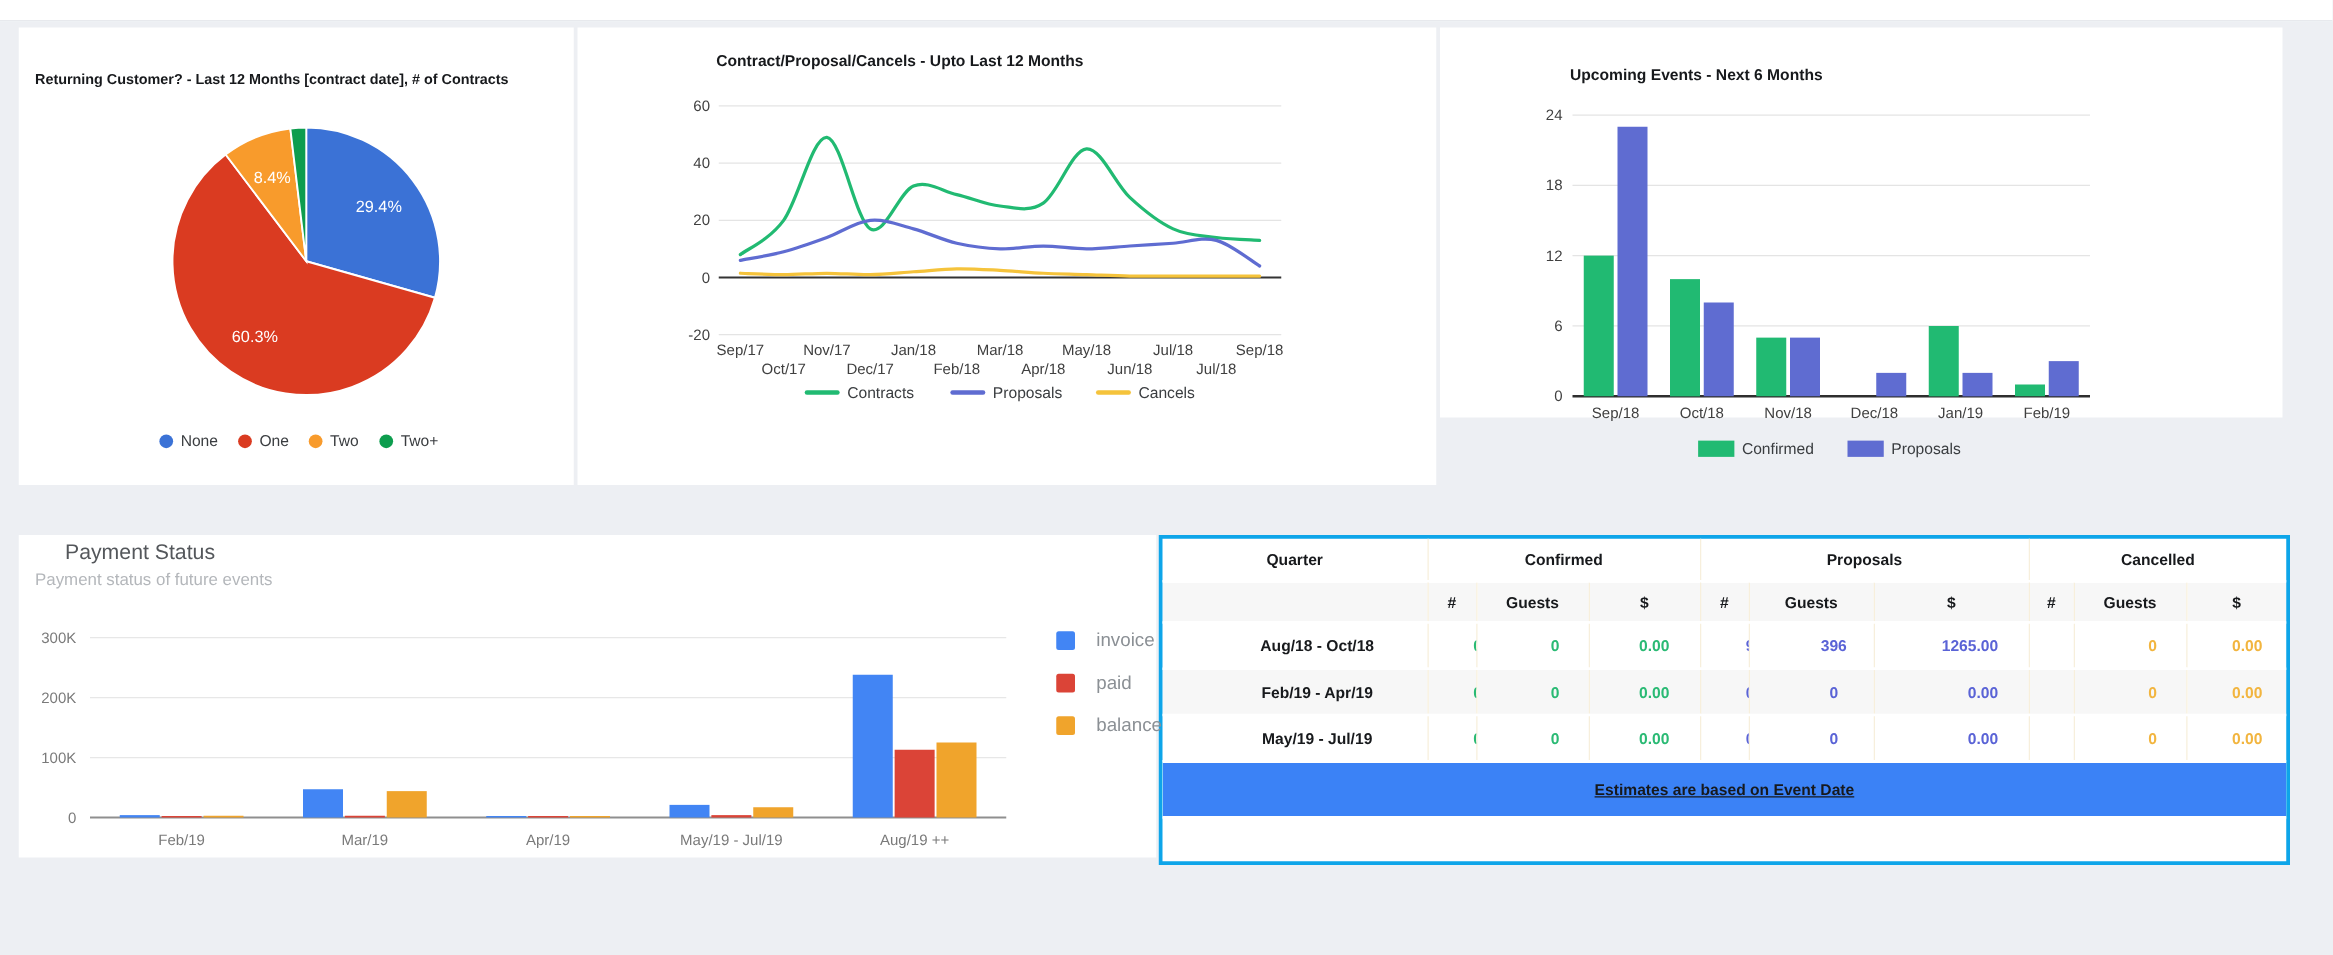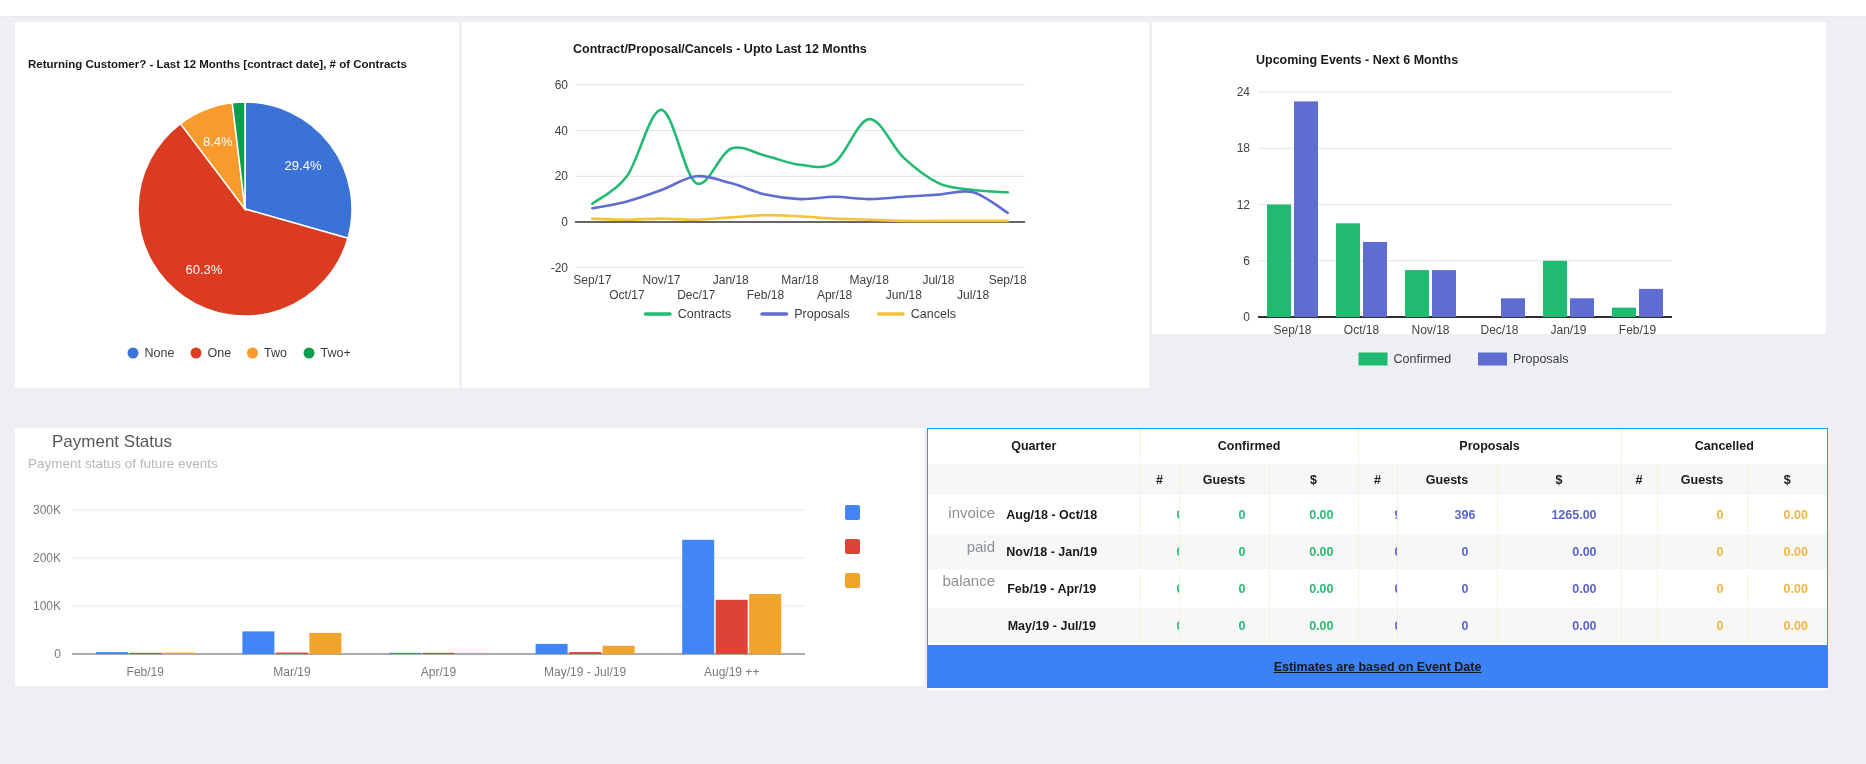--- a/index.html
+++ b/index.html
@@ -5,30 +5,30 @@
   html,body{margin:0;padding:0;}
   body{position:relative;width:1866px;height:764px;background:#edeff3;
        font-family:"Liberation Sans",sans-serif;overflow:hidden;}
   .topbar{position:absolute;left:0;top:0;width:100%;height:17px;background:#ffffff;
           border-bottom:1px solid #e7e9ed;box-sizing:border-box;}
   .card{position:absolute;background:#ffffff;}
   #card-pie{left:15px;top:22px;width:444px;height:366px;}
   #card-line{left:462px;top:22px;width:687px;height:366px;}
   #card-events{left:1152px;top:22px;width:674px;height:312px;}
   #card-payment{left:15px;top:428px;width:910px;height:258px;z-index:2;overflow:visible;}
-  #card-table{left:927px;top:428px;width:899px;height:258px;border:1px solid #0ea5e9;z-index:1;}
+  #card-table{left:927px;top:428px;width:899px;height:258px;border:3px solid #0ea5e9;z-index:1;}
   .ctitle{position:absolute;margin:0;font-weight:bold;color:#17191c;white-space:nowrap;}
   #pie-title{left:13px;top:36px;font-size:11.5px;}
   #line-title{left:111px;top:20px;font-size:12.5px;}
   #events-title{left:104px;top:31px;font-size:12.5px;}
   .pay-title{position:absolute;left:13px;top:4px;font-size:17px;color:#54575b;margin-left:24px;}
   .pay-sub{position:absolute;left:13px;top:28px;font-size:13.5px;color:#b4b7bb;}
   svg.chart{position:absolute;left:0;top:0;font-family:"Liberation Sans",sans-serif;overflow:visible;}
   #payment-legend{position:absolute;left:830px;top:76px;width:150px;}
-  .pl-item{display:flex;align-items:center;margin-bottom:17px;justify-content:space-between;}
+  .pl-item{display:flex;align-items:center;margin-bottom:17px;}
   .pl-swatch{width:15px;height:15px;border-radius:2px;flex:0 0 15px;}
   .pl-label{margin-left:17px;font-size:15px;color:#8b9095;}
   table{border-collapse:collapse;table-layout:fixed;width:899px;font-size:12.5px;}
   th,td{font-weight:bold;color:#17191c;border-right:1px solid #f7efdc;
         border-bottom:2px solid #ffffff;overflow:hidden;white-space:nowrap;padding:0;}
   th:last-child,td:last-child{border-right:none;}
   thead tr.gh th{height:33px;text-align:center;background:#ffffff;}
   thead tr.sh th{height:31px;text-align:center;background:#f7f7f7;}
   tbody td{height:35px;text-align:center;padding-left:36px;}
   tbody tr:nth-child(even) td{background:#f7f7f7;}
@@ -247,32 +247,20 @@
             <td class="c-conf">0</td>
             <td class="c-conf money">0.00</td>
             <td class="c-prop">9</td>
             <td class="c-prop">396</td>
             <td class="c-prop money">1265.00</td>
             <td class="c-canc">0</td>
             <td class="c-canc">0</td>
             <td class="c-canc money">0.00</td>
           </tr>
           <tr>
-            <td>Nov/18 - Jan/19</td>
-            <td class="c-conf">0</td>
-            <td class="c-conf">0</td>
-            <td class="c-conf money">0.00</td>
-            <td class="c-prop">0</td>
-            <td class="c-prop">0</td>
-            <td class="c-prop money">0.00</td>
-            <td class="c-canc">0</td>
-            <td class="c-canc">0</td>
-            <td class="c-canc money">0.00</td>
-          </tr>
-          <tr>
             <td>Feb/19 - Apr/19</td>
             <td class="c-conf">0</td>
             <td class="c-conf">0</td>
             <td class="c-conf money">0.00</td>
             <td class="c-prop">0</td>
             <td class="c-prop">0</td>
             <td class="c-prop money">0.00</td>
             <td class="c-canc">0</td>
             <td class="c-canc">0</td>
             <td class="c-canc money">0.00</td>

